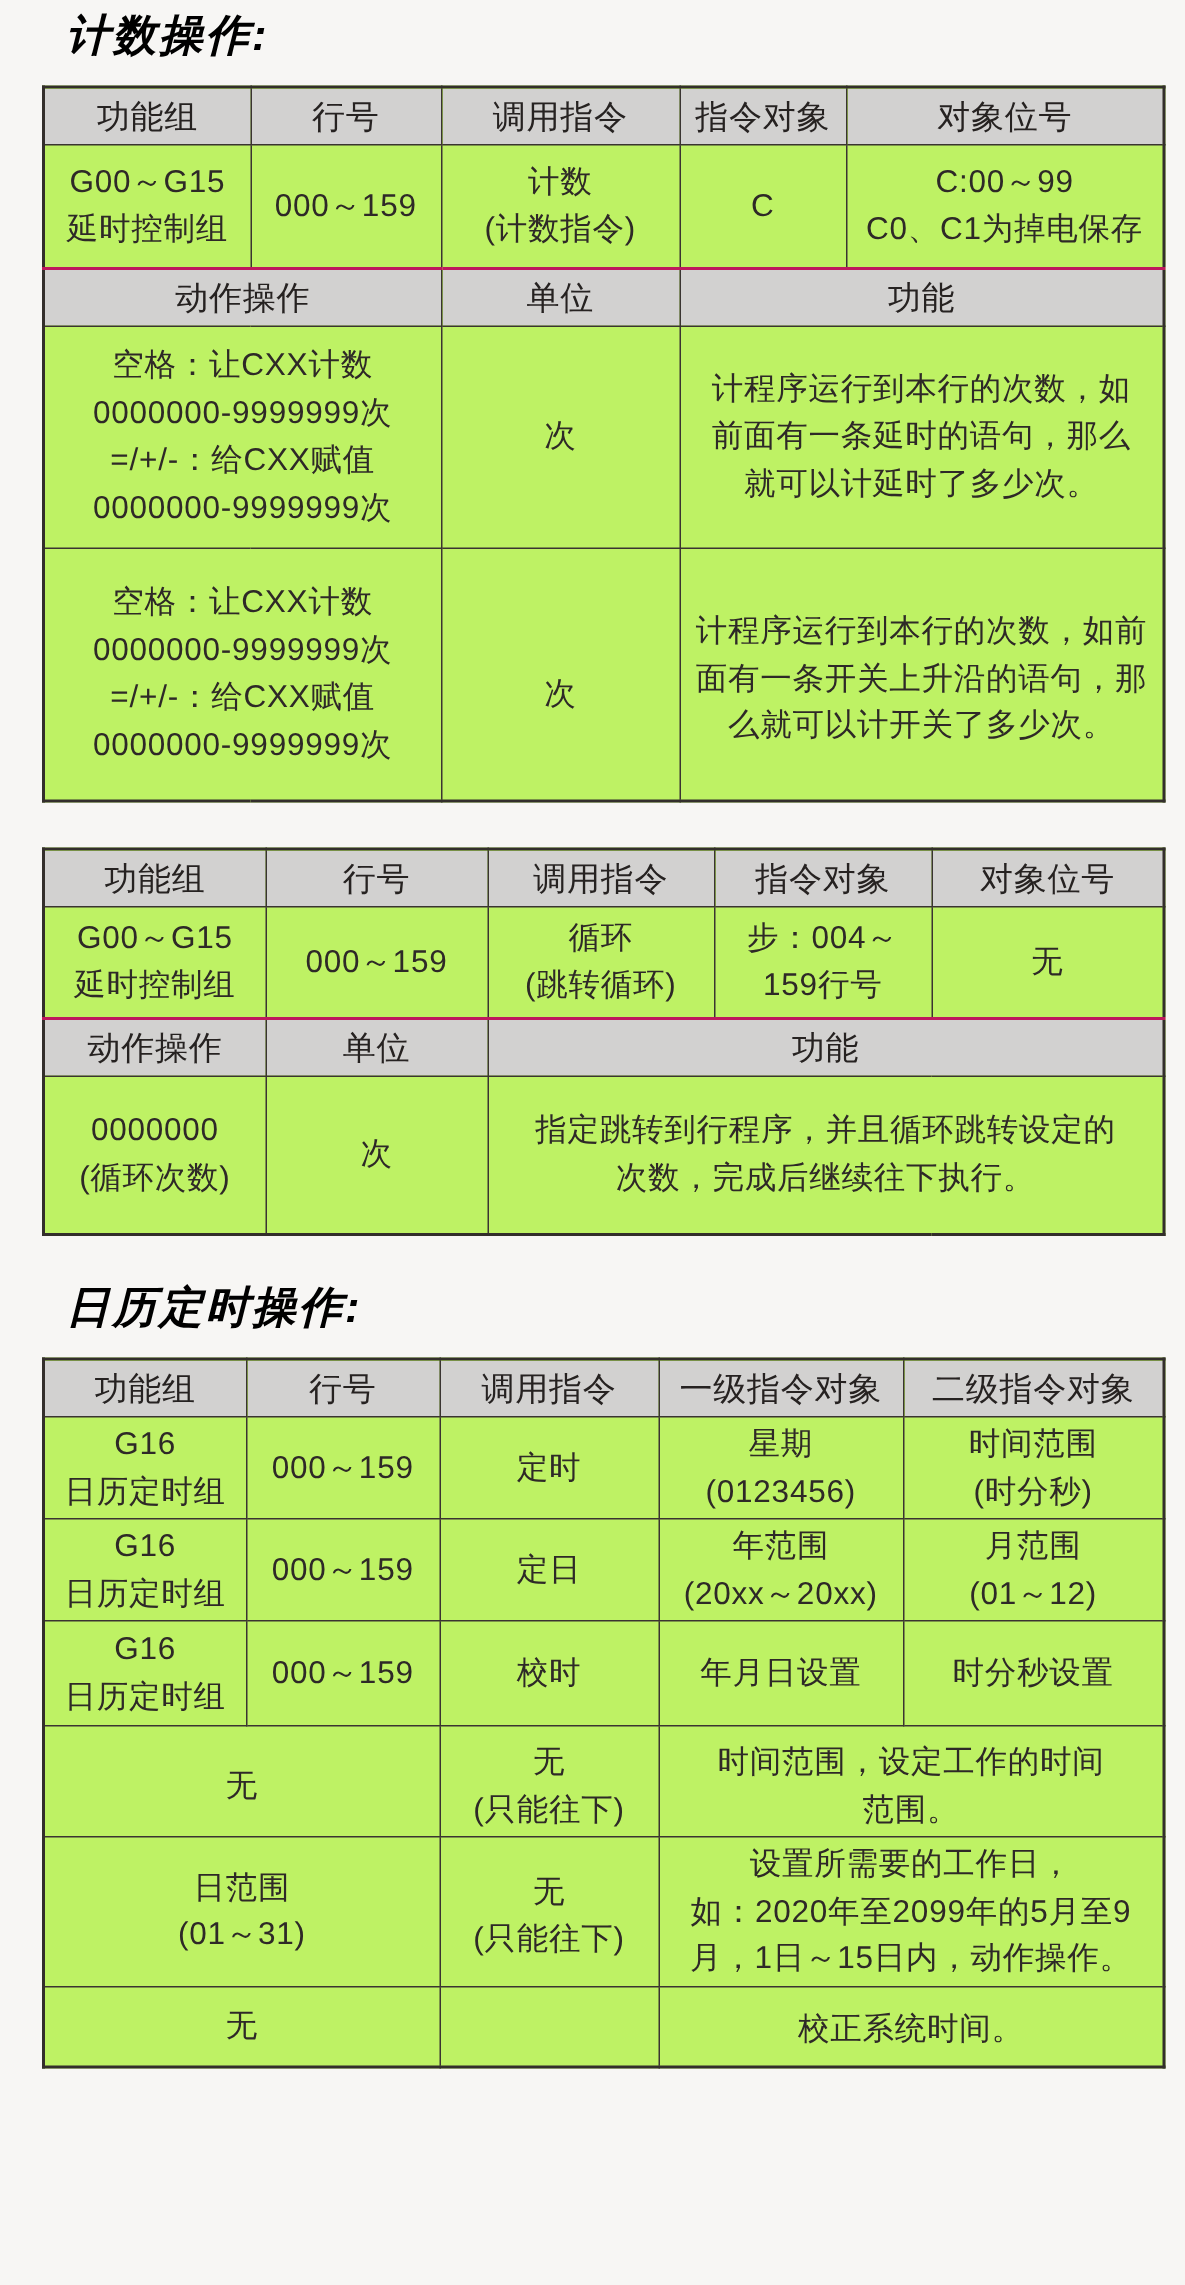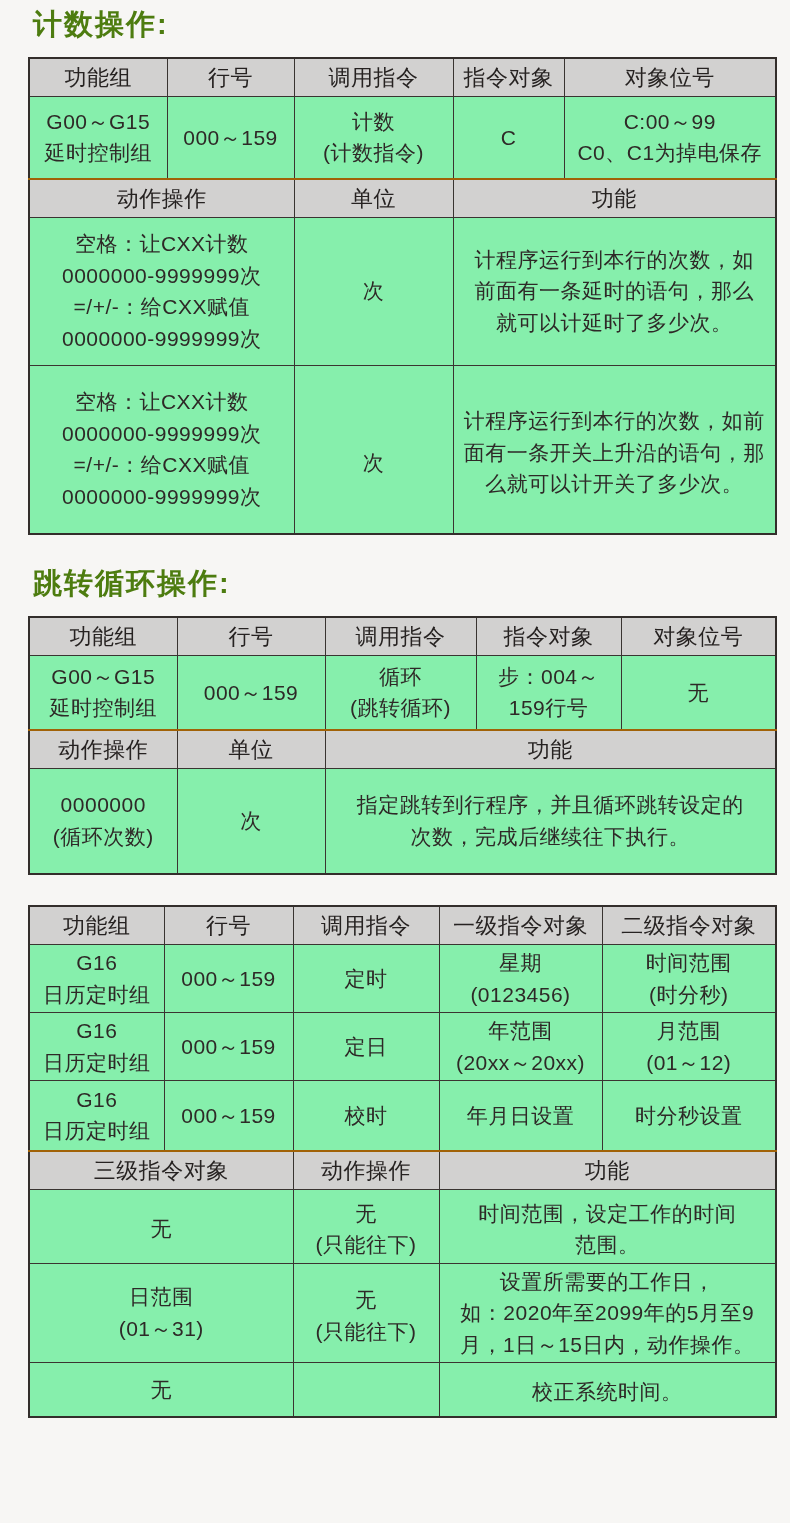--- a/index.html
+++ b/index.html
@@ -8,48 +8,49 @@
     background:#f7f6f4;
     font-family:"Liberation Sans", sans-serif;
     color:#2e2927;
     overflow:hidden;
   }
   .wrap { padding:6px 0 0 28px; }
   .section { margin:0; }
   .section + .section { margin-top:30px; }
   .sec-title {
     font-size:29px; line-height:36px; font-weight:bold;
-    color:#4d7c0f; letter-spacing:2px;
-    margin:0 0 15px 5px;
+    color:#000000; letter-spacing:2px;
+    margin:0 0 15px 16px;
+    font-style:italic;
   }
   table.doc {
     border-collapse:collapse;
     table-layout:fixed;
     width:747px;
-    background:#86efac;
+    background:#bef264;
     border:2px solid #332e2b;
   }
   table.doc td {
     border:1px solid #3a3431;
     text-align:center;
     vertical-align:middle;
     font-size:21px;
     line-height:1.5;
     letter-spacing:0.5px;
     white-space:pre-line;
     padding:2px 4px;
     overflow:hidden;
     color:#2e2927;
   }
   tr.hdr td {
     background:#d2d1d0;
     font-size:22px;
     color:#262221;
   }
-  tr.sep td { border-top:2px solid #a16207; }
+  tr.sep td { border-top:2px solid #be185d; }
   td.vt { vertical-align:top; padding-top:3px; }
   td.vb { vertical-align:bottom; padding-bottom:8px; }
 </style>
 </head>
 <body>
 
 <div class="wrap">
 
   <div class="section">
     <div class="sec-title">计数操作:</div>
@@ -102,21 +103,20 @@
           <td class="vt" style="padding-top:28px">次</td>
           <td colspan="2" class="vt" style="padding-top:8px">计程序运行到本行的次数，如前
 面有一条开关上升沿的语句，那
 么就可以计开关了多少次。</td>
         </tr>
       </tbody>
     </table>
   </div>
 
   <div class="section">
-    <div class="sec-title">跳转循环操作:</div>
     <table class="doc">
       <colgroup>
         <col style="width:148px">
           <col style="width:148px">
           <col style="width:151px">
           <col style="width:145px">
           <col style="width:155px">
       </colgroup>
       <tbody>
         <tr class="hdr" style="height:30px">
@@ -146,20 +146,21 @@
 (循环次数)</td>
           <td class="vt">次</td>
           <td colspan="3">指定跳转到行程序，并且循环跳转设定的
 次数，完成后继续往下执行。</td>
         </tr>
       </tbody>
     </table>
   </div>
 
   <div class="section">
+    <div class="sec-title">日历定时操作:</div>
     <table class="doc">
       <colgroup>
         <col style="width:135px">
           <col style="width:129px">
           <col style="width:146px">
           <col style="width:163px">
           <col style="width:174px">
       </colgroup>
       <tbody>
         <tr class="hdr" style="height:30px">
@@ -190,25 +191,20 @@
 (01～12)</td>
         </tr>
         <tr style="height:70px">
           <td>G16
 日历定时组</td>
           <td class="vt">000～159</td>
           <td class="vt">校时</td>
           <td class="vb">年月日设置</td>
           <td class="vb">时分秒设置</td>
         </tr>
-        <tr class="hdr sep" style="height:30px">
-          <td colspan="2">三级指令对象</td>
-          <td>动作操作</td>
-          <td colspan="2">功能</td>
-        </tr>
         <tr style="height:72px">
           <td colspan="2" class="vt" style="padding-top:8px">无</td>
           <td class="vt" style="padding-top:8px">无
 (只能往下)</td>
           <td colspan="2" class="vt" style="padding-top:8px">时间范围，设定工作的时间
 范围。</td>
         </tr>
         <tr style="height:94px">
           <td colspan="2">日范围
 (01～31)</td>

